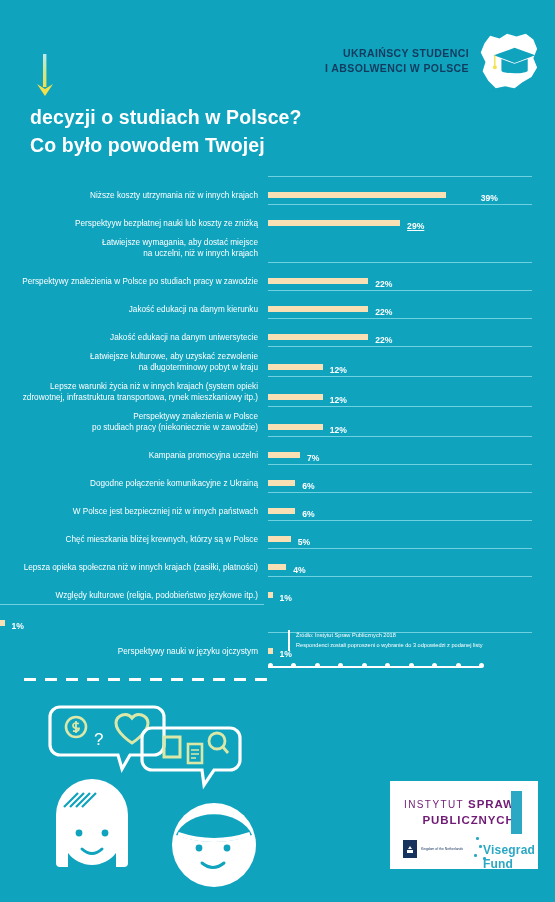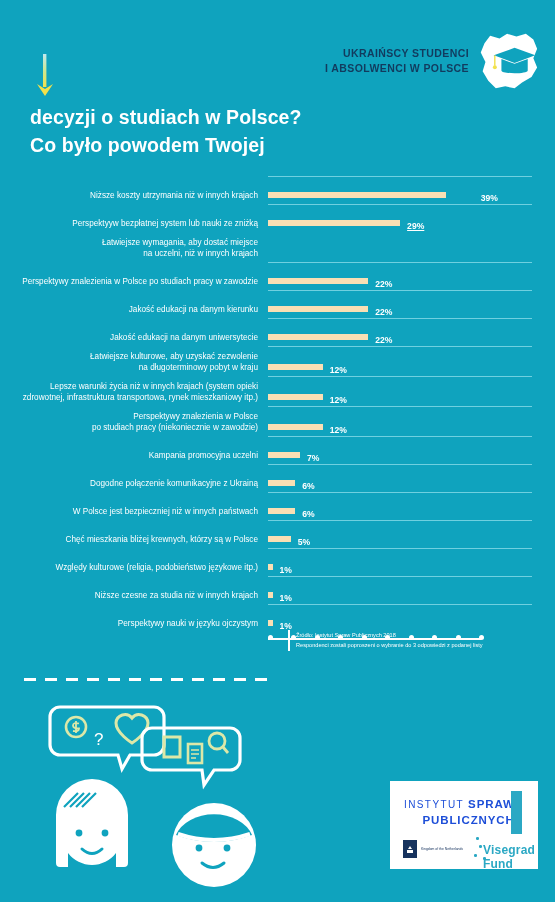--- a/index.html
+++ b/index.html
@@ -90,21 +90,21 @@
   
   .illus { position: absolute; left: 18px; top: 695px; width: 260px; height: 195px; }
 
   
   .logobox {
     position: absolute; left: 390px; top: 781px;
     width: 148px; height: 88px; background: #ffffff;
   }
   .logo-name {
     position: absolute; left: 14px; top: 16px;
-    color: #1d4ed8; line-height: 1.35;
+    color: #701a75; line-height: 1.35;
   }
   .logo-name .l1 { font-size: 10px; letter-spacing: 1.4px; }
   .logo-name .l1 b { font-size: 11.5px; letter-spacing: .9px; }
   .logo-name .l2 { font-size: 11.5px; font-weight: bold; letter-spacing: .9px; text-align: right; }
   .logo-bar {
     position: absolute; right: 16px; top: 10px; width: 11px; height: 43px;
     background: #2BA8C4;
   }
   .nl-logo {
     position: absolute; left: 13px; top: 59px;
@@ -162,21 +162,21 @@
     <div id="rows">
         <div class="row">
           <div class="rowlabel">Niższe koszty utrzymania niż w innych krajach</div>
           <div class="barwrap">
             <div class="gridline"></div>
             <div class="bar" style="width: 177.667px; background: rgb(249, 223, 180);"></div>
             <div class="val" style="left: 184.667px; margin-left: 28px;">39%</div>
           </div>
         </div>
         <div class="row">
-          <div class="rowlabel">Perspektyyw bezpłatnej system lub nauki ze zniżką</div>
+          <div class="rowlabel">Perspektyyw bezpłatnej nauki lub koszty ze zniżką</div>
           <div class="barwrap">
             <div class="gridline"></div>
             <div class="bar" style="width: 132.111px; background: rgb(249, 223, 180);"></div>
             <div class="val" style="left: 139.111px; text-decoration: underline;">29%</div>
           </div>
         </div>
         <div class="row tall">
           <div class="rowlabel">Łatwiejsze wymagania, aby dostać miejsce
 na uczelni, niż w innych krajach</div>
         </div>
@@ -257,29 +257,36 @@
         </div>
         <div class="row">
           <div class="rowlabel">Chęć mieszkania bliżej krewnych, którzy są w Polsce</div>
           <div class="barwrap">
             <div class="gridline"></div>
             <div class="bar" style="width: 22.7778px; background: rgb(249, 223, 180);"></div>
             <div class="val" style="left: 29.7778px;">5%</div>
           </div>
         </div>
         <div class="row">
+          <div class="rowlabel">Lepsza opieka społeczna niż w innych krajach (zasiłki, płatności)</div>
+          <div class="barwrap">
+            <div class="gridline"></div>
+            <div class="bar" style="width: 18.2222px; background: rgb(249, 223, 180);"></div>
+            <div class="val" style="left: 25.2222px;">4%</div>
+          </div>
+        </div>
+        <div class="row">
           <div class="rowlabel">Względy kulturowe (religia, podobieństwo językowe itp.)</div>
           <div class="barwrap">
             <div class="gridline"></div>
             <div class="bar" style="width: 4.55556px; background: rgb(249, 223, 180);"></div>
             <div class="val" style="left: 11.5556px;">1%</div>
           </div>
         </div>
         <div class="row">
-          <div class="rowlabel">Niższe czesne za studia niż w innych krajach</div>
           <div class="barwrap">
             <div class="gridline"></div>
             <div class="bar" style="width: 4.55556px; background: rgb(249, 223, 180);"></div>
             <div class="val" style="left: 11.5556px;">1%</div>
           </div>
         </div>
         <div class="row">
           <div class="rowlabel">Perspektywy nauki w języku ojczystym</div>
           <div class="barwrap">
             <div class="gridline"></div>

